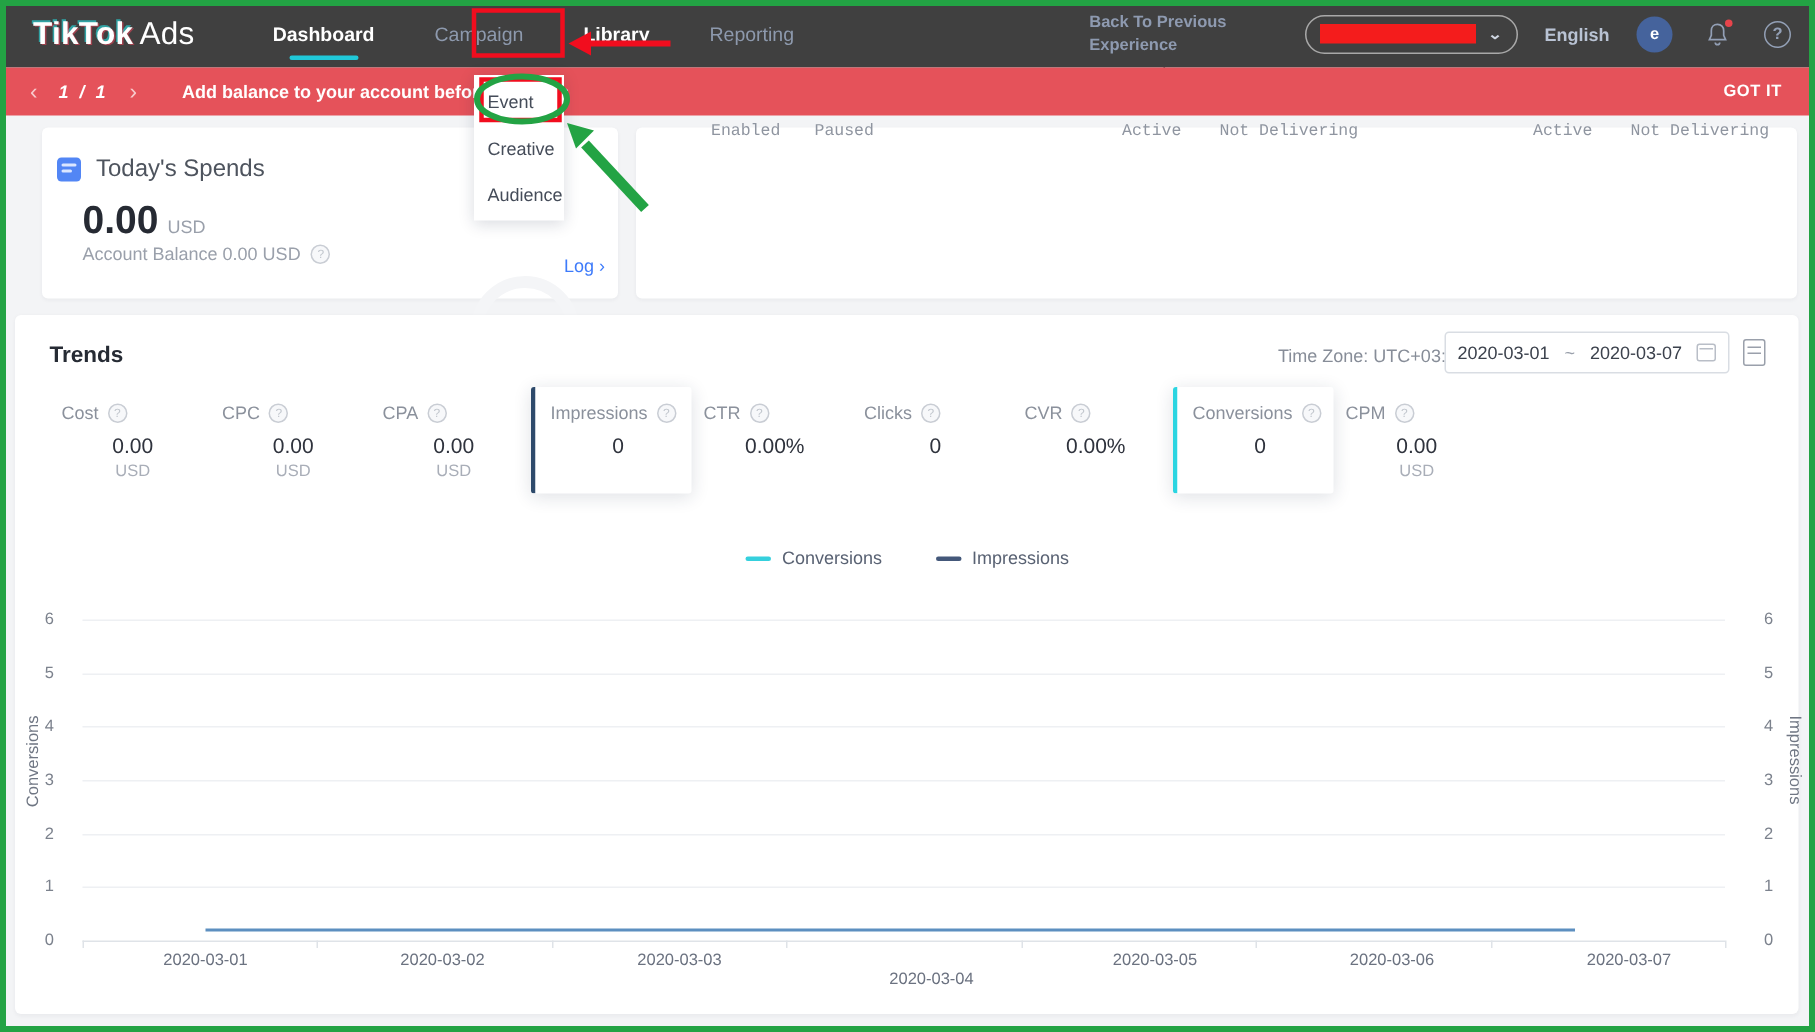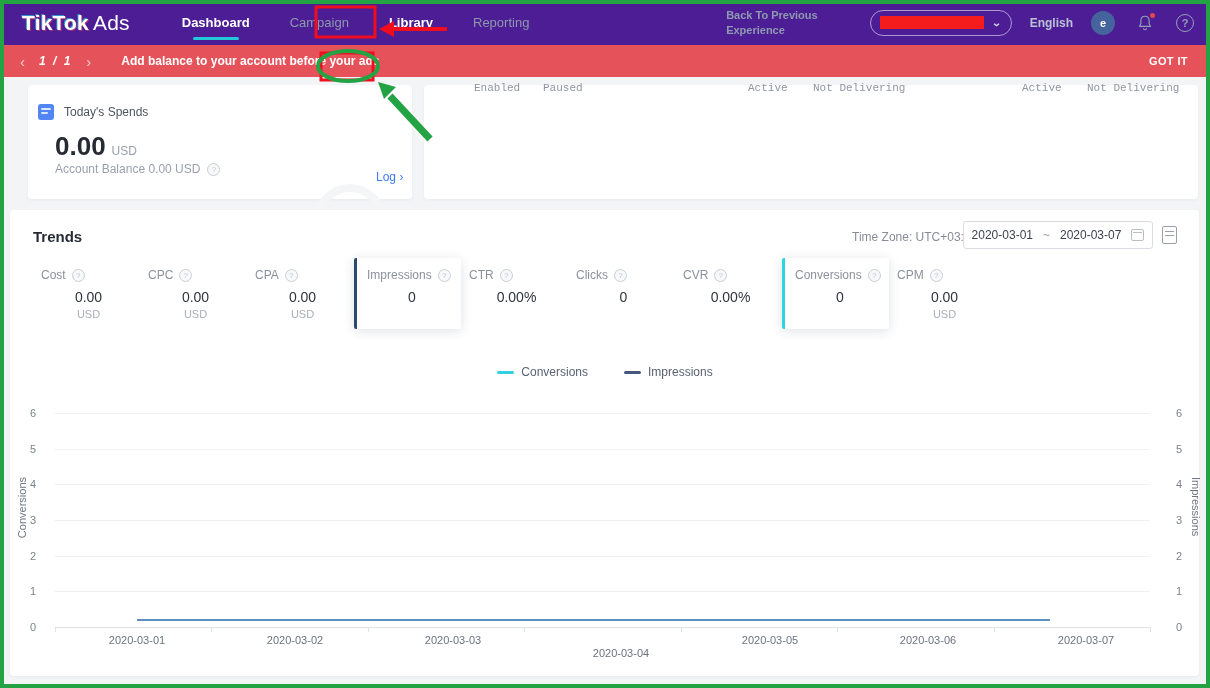--- a/index.html
+++ b/index.html
@@ -3,21 +3,21 @@
 <meta charset="utf-8">
 <style>
   * { margin:0; padding:0; box-sizing:border-box; }
   html,body { width:1210px; height:688px; font-family:"Liberation Sans", sans-serif; }
   .wrap { position:relative; width:1210px; height:688px; background:#f3f4f6; overflow:hidden; }
 
   
   .frame { position:absolute; inset:0; border:4px solid #23a344; z-index:250; pointer-events:none; }
 
   
-  .topbar { position:absolute; left:0; top:0; width:1210px; height:45px; background:#4c1d95; display:flex; align-items:center; z-index:10; }
+  .topbar { position:absolute; left:0; top:0; width:1210px; height:45px; background:#404040; display:flex; align-items:center; z-index:10; }
   .logo { margin-left:22px; font-size:21px; color:#fff; letter-spacing:.2px; white-space:nowrap; }
   .logo b { font-weight:bold; text-shadow:1px 1px 0 rgba(234,68,90,.55), -1px -1px 0 rgba(37,244,245,.55); }
   .logo span { font-weight:400; margin-left:4px; }
   .nav { display:flex; margin-left:52px; gap:40px; height:45px; align-items:center; }
   .nav-item { position:relative; font-size:13px; color:#8d99ad; height:45px; display:flex; align-items:center; cursor:pointer; }
   .nav-item.active { color:#fff; font-weight:bold; }
   .nav-item.active::after { content:""; position:absolute; left:50%; transform:translateX(-50%); bottom:5px; width:46px; height:3px; background:#20c8d8; border-radius:2px; }
   .nav-item.boxed { color:#fff; font-weight:bold; }
   .tb-right { position:absolute; right:16px; top:0; height:45px; display:flex; align-items:center;font-weight:bold; }
   .back-link { font-size:11px; line-height:15px; color:#8e9ab0; margin-right:52px; cursor:pointer; }
@@ -42,21 +42,21 @@
   .dropdown { position:absolute; left:316px; top:50px; width:60px; background:#fff; box-shadow:0 2px 10px rgba(20,30,60,.16); z-index:60; padding:2px 0; }
   .dd-item { height:31px; display:flex; align-items:center; padding-left:9px; font-size:12px; color:#454c59; cursor:pointer; }
 
   
   .card { position:absolute; background:#fff; border-radius:4px; box-shadow:0 1px 3px rgba(30,40,60,.05); }
   .spend-card { left:28px; top:85px; width:384px; height:114px; }
   .sp-head { position:absolute; left:38px; top:104px; display:flex; align-items:center; gap:10px; }
   .sp-icon { width:16px; height:16px; border-radius:3px; background:#5286f5; position:relative; }
   .sp-icon i { position:absolute; left:3px; right:3px; height:2px; background:#dbe6ff; border-radius:1px; }
   .sp-icon i:nth-child(1){top:4px;} .sp-icon i:nth-child(2){top:8px; right:6px;}
-  .sp-title { font-size:12px; color:#4e545e; }
+  .sp-title { font-size:16px; color:#4e545e; }
   .sp-val { position:absolute; left:55px; top:131px; font-size:26px; font-weight:bold; color:#262a33; }
   .sp-cur { font-size:12px; font-weight:normal; color:#9aa0ab; margin-left:6px; }
   .sp-bal { position:absolute; left:55px; top:162px; font-size:12px; color:#9aa0ab; display:flex; align-items:center; gap:7px; }
   .qicon { width:13px; height:13px; border-radius:50%; border:1px solid #c9cdd4; color:#c1c6cd; font-size:8px; display:inline-flex; align-items:center; justify-content:center; cursor:pointer; background:#f7f8fa; }
   .sp-ring { position:absolute; left:286px; top:99px; width:72px; height:72px; border-radius:50%; border:8px solid #f4f5f7; }
 
   .status-card { left:424px; top:85px; width:774px; height:114px; }
   .grp { position:absolute; top:0; height:114px; }
   .grp-head { position:absolute; top:104px; left:0; display:flex; align-items:center; gap:9px; }
   .g-icon { width:14px; height:14px; border-radius:50%; }
@@ -145,20 +145,25 @@
   </div>
 
   <div class="banner">
     <span class="bn-chev">‹</span>
     <span class="bn-pages">1 / 1</span>
     <span class="bn-chev">›</span>
     <span class="bn-msg">Add balance to your account before your ads</span>
     <span class="bn-action">GOT IT</span>
   </div>
 
+  <div class="dropdown">
+    <div class="dd-item">Event</div>
+    <div class="dd-item">Creative</div>
+    <div class="dd-item">Audience</div>
+  </div>
 
   <div class="card spend-card">
     <div class="sp-ring" style="position:absolute;"></div>
   </div>
   <div class="sp-head">
     <span class="sp-icon">
         <i></i>
         <i></i>
       </span>
     <span class="sp-title">Today's Spends</span>

